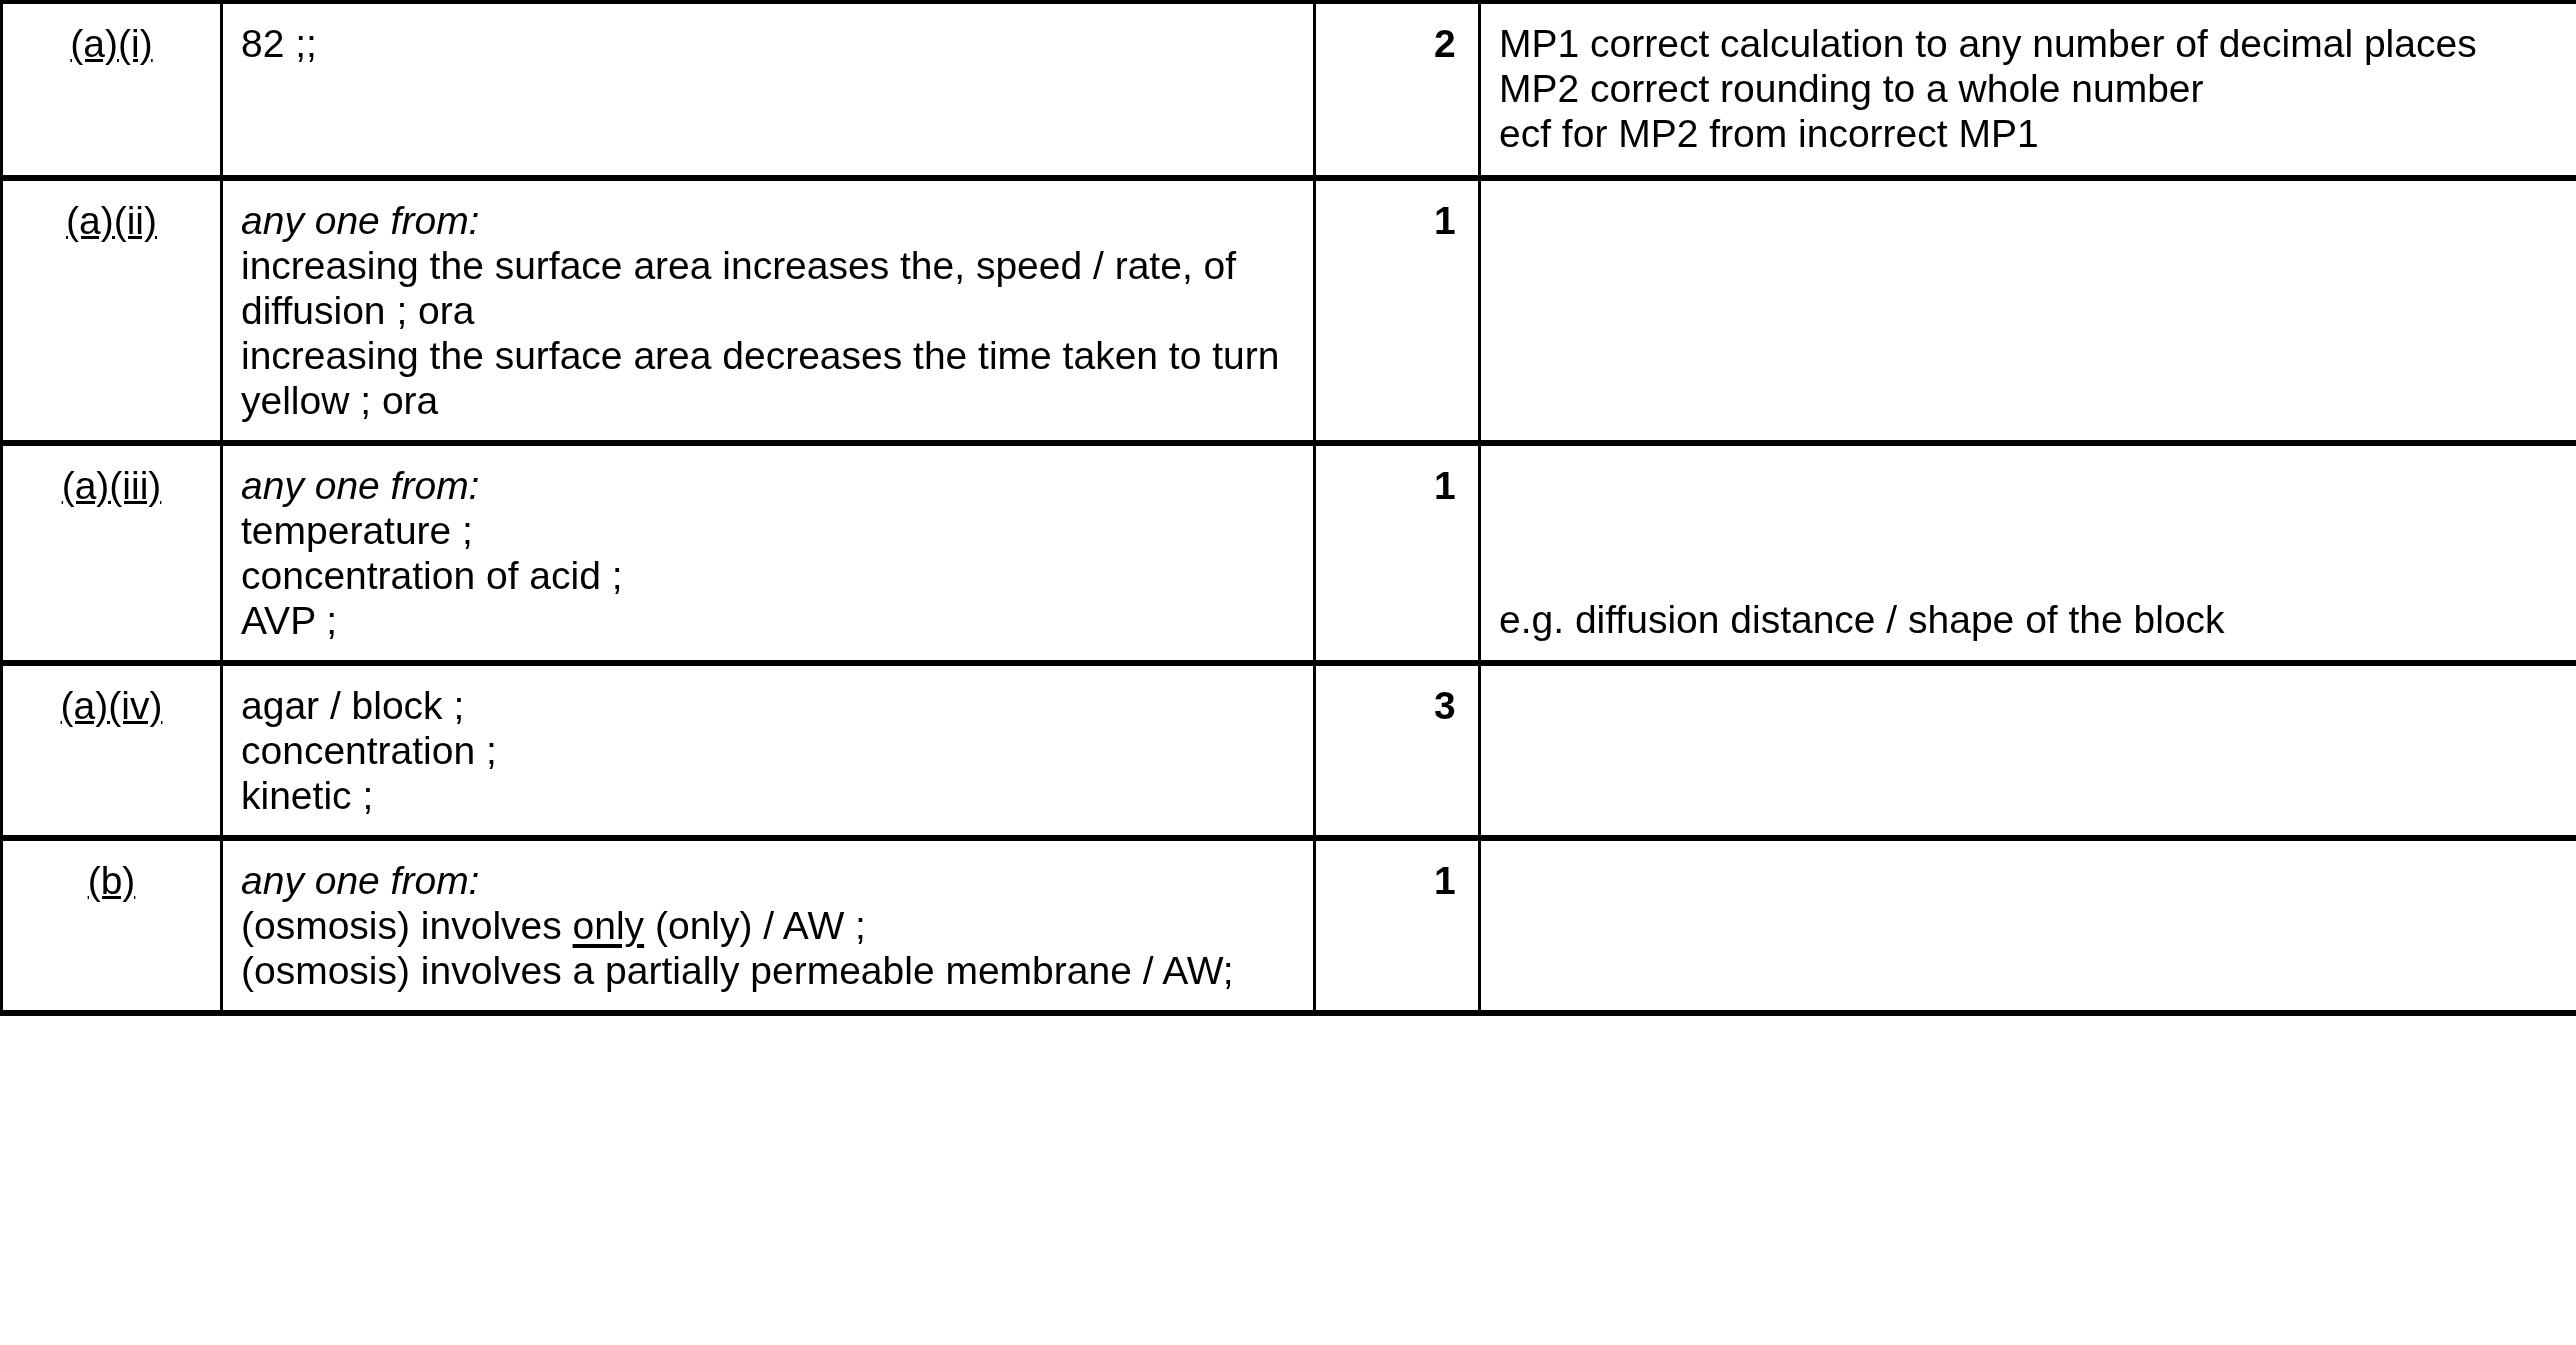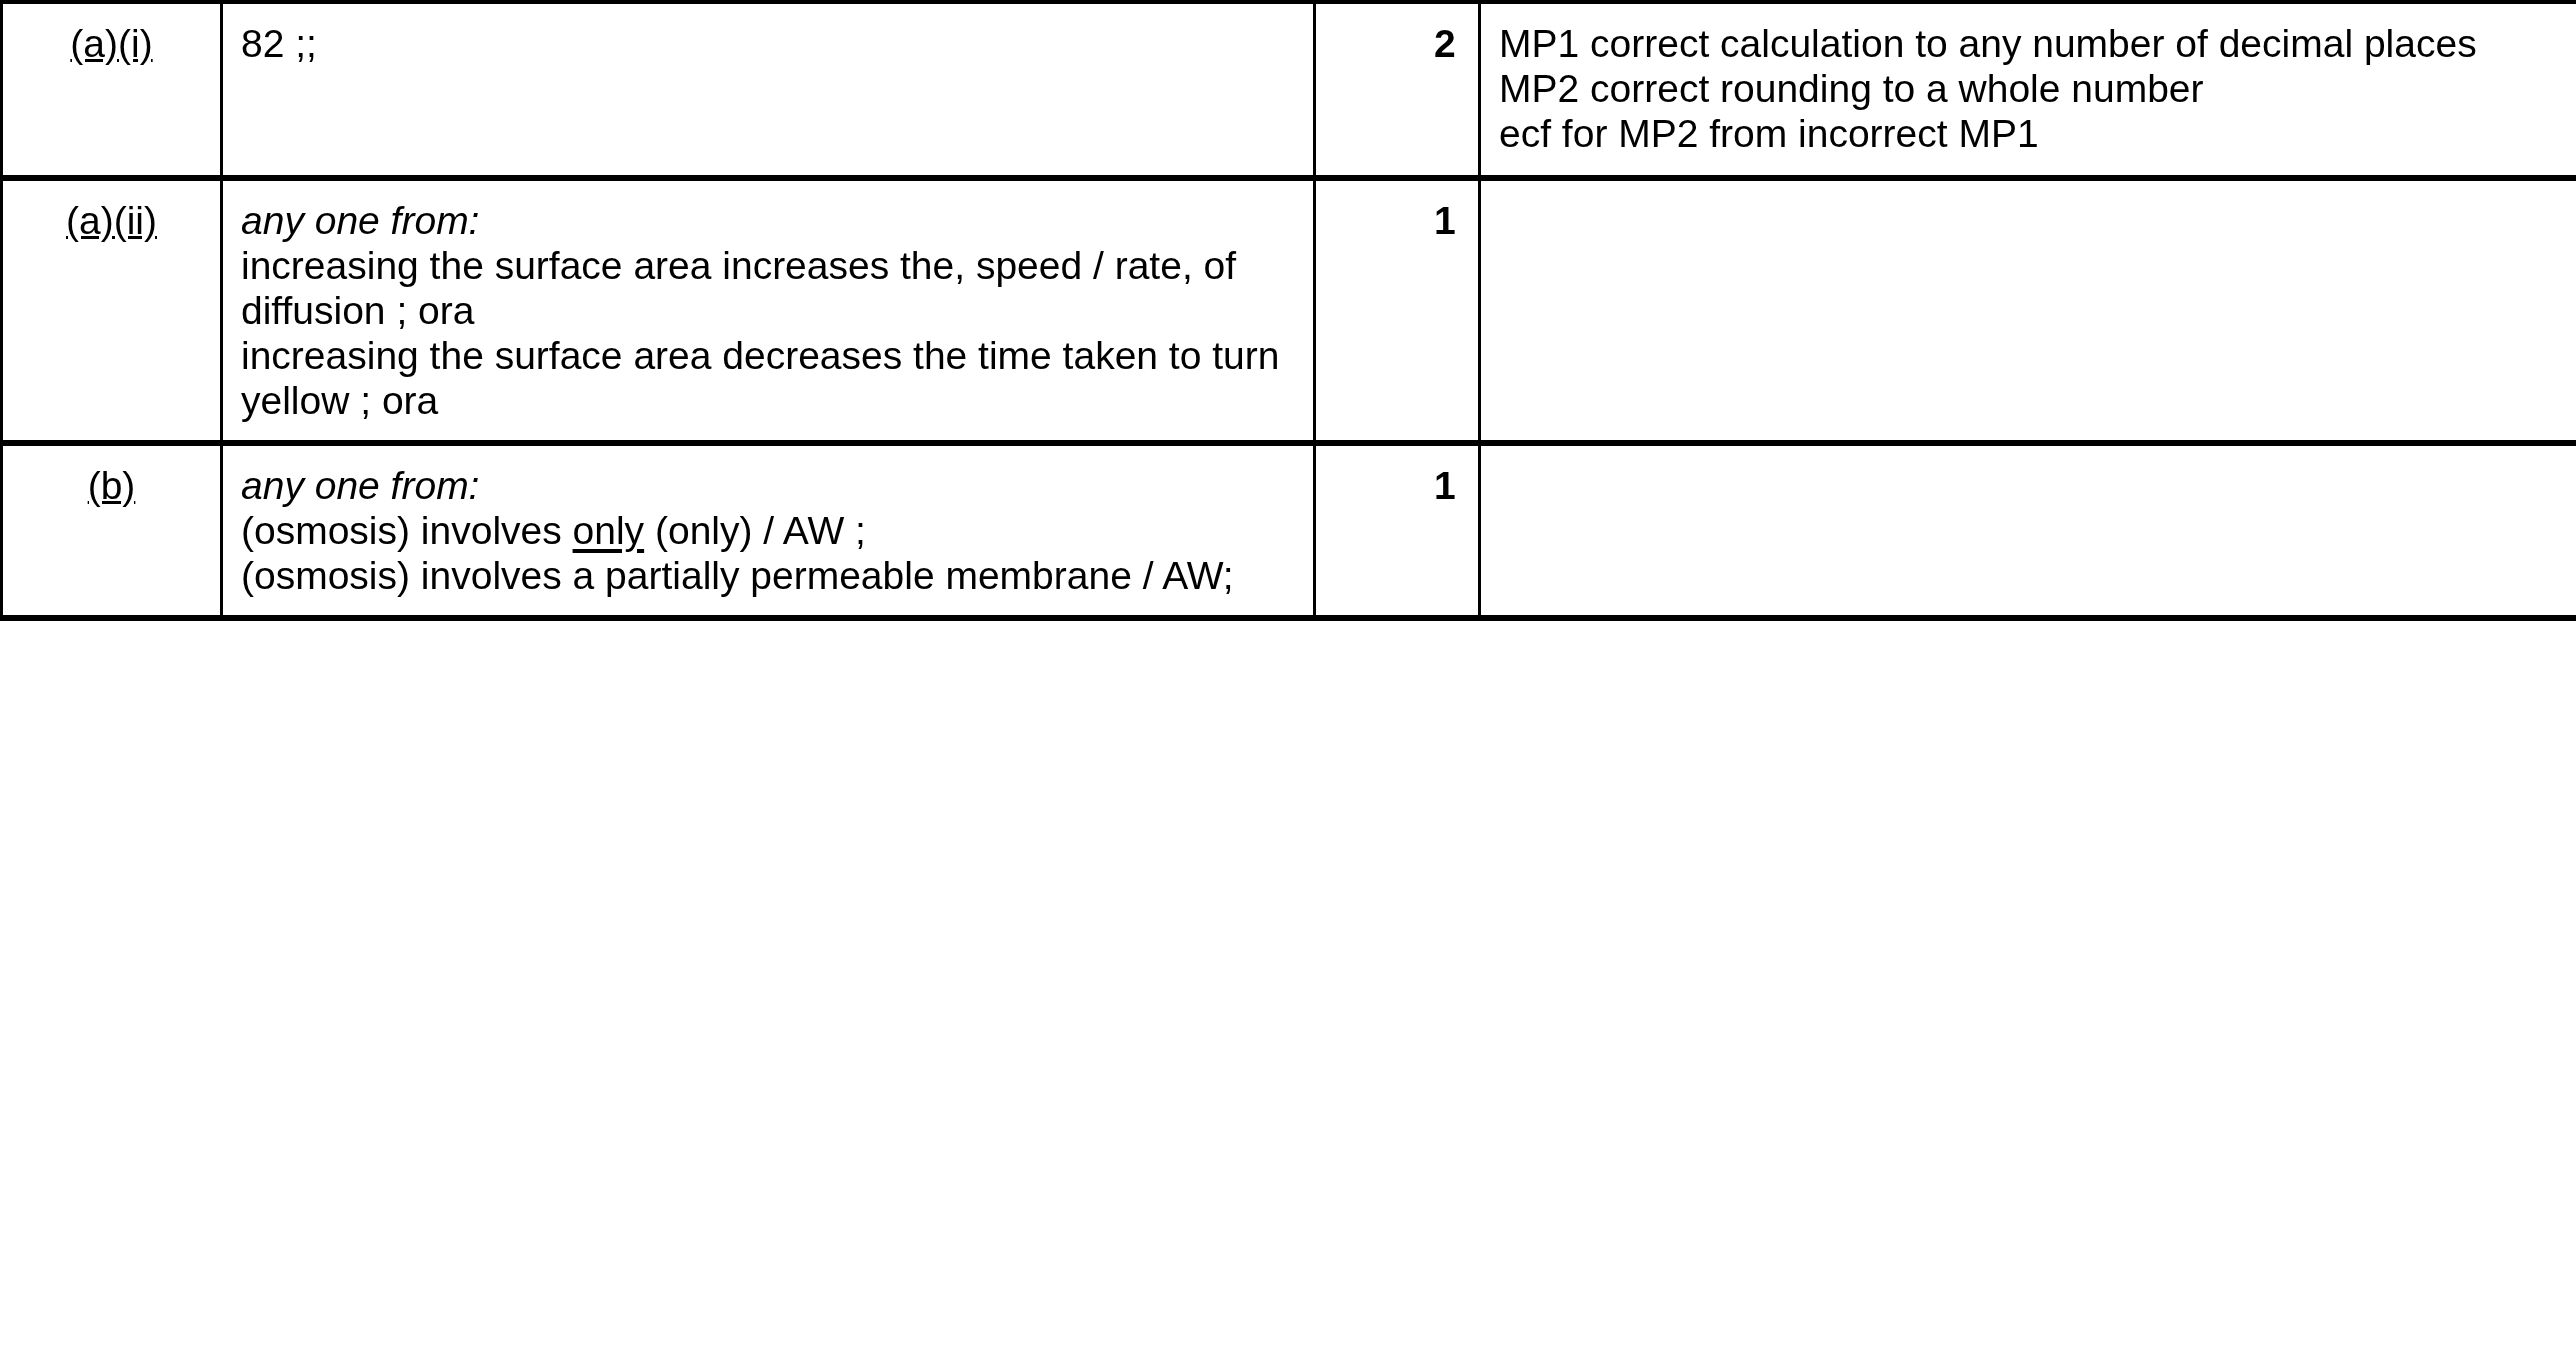--- a/index.html
+++ b/index.html
@@ -105,21 +105,52 @@
         <div>diffusion ; ora</div>
         <div>increasing the surface area decreases the time taken to turn</div>
         <div>yellow ; ora</div>
       </td>
       <td class="mcol">
         <div>1</div>
       </td>
       <td></td>
     </tr>
 
+    <tr class="r3">
+      <td class="qcol">
+        <div>(a)(iii)</div>
+      </td>
+      <td>
+        <div class="intro">any one from:</div>
+        <div>temperature ;</div>
+        <div>concentration of acid ;</div>
+        <div>AVP ;</div>
+      </td>
+      <td class="mcol">
+        <div>1</div>
+      </td>
+      <td>
+        <div class="push3">e.g. diffusion distance / shape of the block</div>
+      </td>
+    </tr>
 
+    <tr class="r4">
+      <td class="qcol">
+        <div>(a)(iv)</div>
+      </td>
+      <td>
+        <div>agar / block ;</div>
+        <div>concentration ;</div>
+        <div>kinetic ;</div>
+      </td>
+      <td class="mcol">
+        <div>3</div>
+      </td>
+      <td></td>
+    </tr>
 
     <tr class="r5">
       <td class="qcol">
         <div>(b)</div>
       </td>
       <td>
         <div class="intro">any one from:</div>
         <div><span>(osmosis) involves </span><span class="uline">only</span><span> (only) / AW ;</span></div>
         <div>(osmosis) involves a partially permeable membrane / AW;</div>
       </td>

